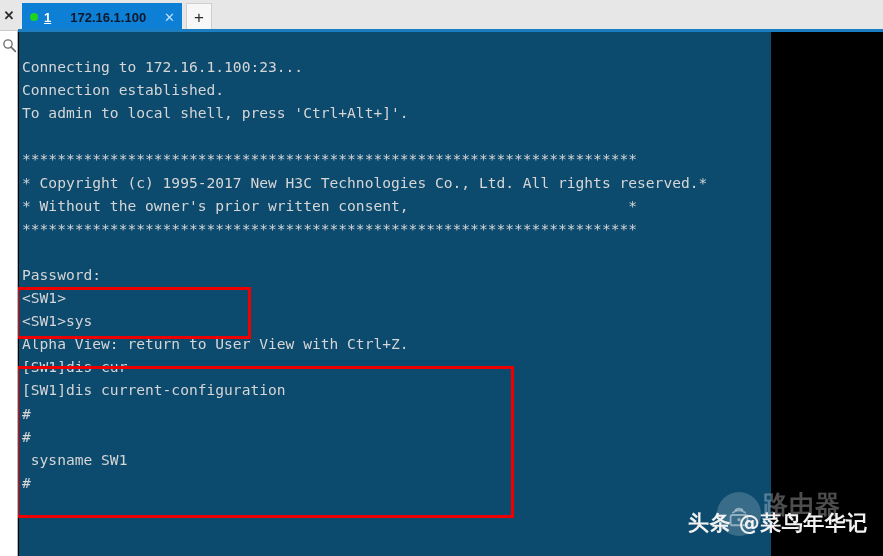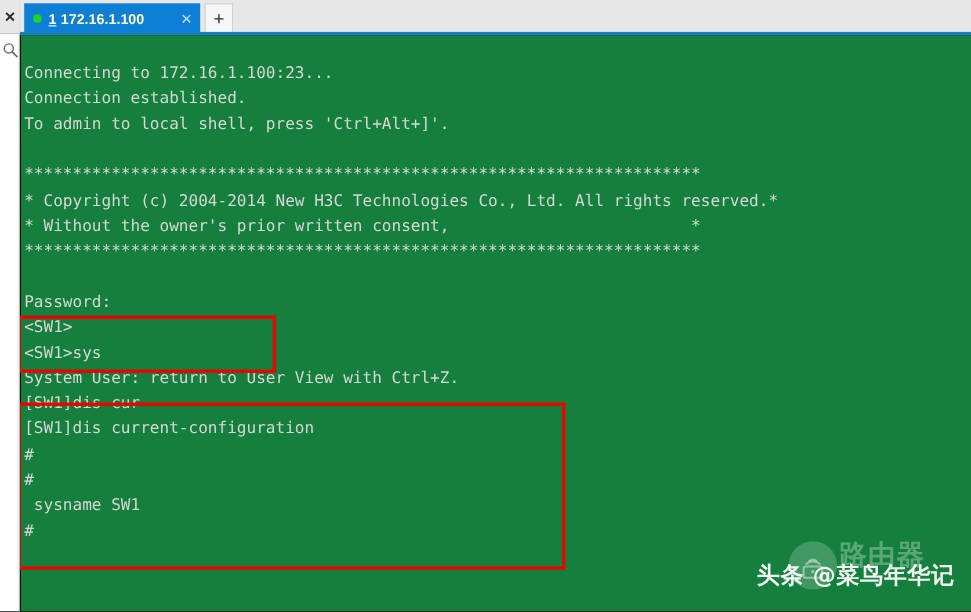--- a/index.html
+++ b/index.html
@@ -108,26 +108,27 @@
   }
   #tab-index {
     color: #ffffff;
     font-family: "Liberation Sans", sans-serif;
     font-size: 13px;
     font-weight: bold;
     text-decoration: underline;
     margin-right: 4px;
   }
   #tab-title {
-    color: #fef9c3;
+    color: #0f172a;
     font-family: "Liberation Sans", sans-serif;
     font-size: 13px;
     font-weight: bold;
     white-space: nowrap;
     flex: 1 1 auto;
+    text-align: center;
   }
   #tab-close {
     color: #bfe0f7;
     font-family: "Liberation Sans", sans-serif;
     font-size: 13px;
     line-height: 1;
     padding: 0 3px;
     flex: 0 0 auto;
   }
   #tab-new {
@@ -147,23 +148,23 @@
     font-family: "Liberation Sans", sans-serif;
     font-size: 17px;
     line-height: 1;
   }
 
   
   #terminal {
     position: absolute;
     left: 19px;
     top: 32px;
-    width: 864px;
+    width: 752px;
     height: 524px;
-    background: #15803d;
+    background: #0c4a6e;
     overflow: hidden;
     z-index: 10;
   }
   #term-lines {
     position: absolute;
     left: 3px;
     top: 0;
     width: 858px;
   }
   .tline {
@@ -273,28 +274,28 @@
   <div id="tabbar-underline"></div>
 
   <div id="terminal">
     <div id="term-lines">
         <div class="tline blank"></div>
         <div class="tline">Connecting to 172.16.1.100:23...</div>
         <div class="tline">Connection established.</div>
         <div class="tline">To admin to local shell, press 'Ctrl+Alt+]'.</div>
         <div class="tline blank"></div>
         <div class="tline">**********************************************************************</div>
-        <div class="tline">* Copyright (c) 2004-2014 New H3C Technologies Co., Ltd. All rights reserved.*</div>
+        <div class="tline">* Copyright (c) 1995-2017 New H3C Technologies Co., Ltd. All rights reserved.*</div>
         <div class="tline">* Without the owner's prior written consent,                         *</div>
         <div class="tline">**********************************************************************</div>
         <div class="tline blank"></div>
         <div class="tline">Password:</div>
         <div class="tline">&lt;SW1&gt;</div>
         <div class="tline">&lt;SW1&gt;sys</div>
-        <div class="tline">System User: return to User View with Ctrl+Z.</div>
+        <div class="tline">Alpha View: return to User View with Ctrl+Z.</div>
         <div class="tline">[SW1]dis cur</div>
         <div class="tline">[SW1]dis current-configuration</div>
         <div class="tline">#</div>
         <div class="tline">#</div>
         <div class="tline"> sysname SW1</div>
         <div class="tline">#</div>
       </div>
   </div>
 
   <div class="redbox" id="redbox-login"></div>

